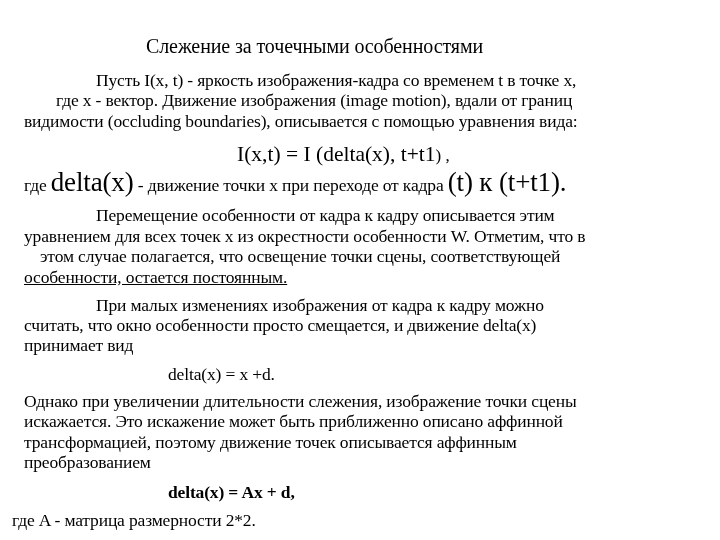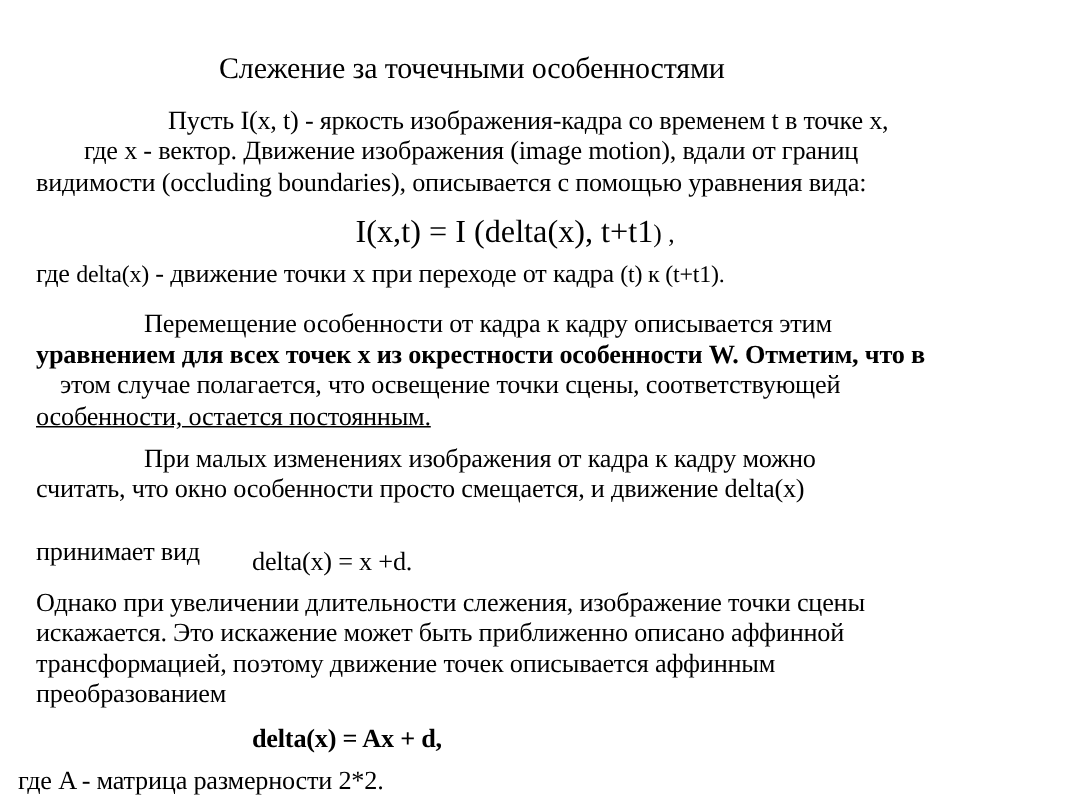--- a/index.html
+++ b/index.html
@@ -25,59 +25,59 @@
     .title {
       position: absolute;
       left: 146px;
       top: 34px;
       font-size: 20px;
       line-height: 24px;
       white-space: nowrap;
       letter-spacing: -0.1px;
     }
     .big {
-      font-size: 16px;
+      font-size: 27px;
     }
     .formula-main {
       position: absolute;
       left: 237px;
       top: 141px;
       font-size: 21.5px;
       line-height: 26px;
       white-space: nowrap;
     }
     .formula-main .small { font-size: 17px; }
   </style>
 </head>
 <body>
 
 <div>
 
   <div class="title">Слежение за точечными особенностями</div>
 
-  <div class="line" style="left:96px; top:70px;margin-left:16px;">Пусть I(x, t) - яркость изображения-кадра со временем t в точке x,</div>
+  <div class="line" style="left:96px; top:70px;">Пусть I(x, t) - яркость изображения-кадра со временем t в точке x,</div>
   <div class="line" style="left:24px; top:90px;margin-left:32px;">где x - вектор. Движение изображения (image motion), вдали от границ</div>
   <div class="line" style="left:24px; top:111px;">видимости (occluding boundaries), описывается с помощью уравнения вида:</div>
 
   <div class="formula-main">
     <span>I(x,t) = I (delta(x), t+t1</span><span class="small">) ,</span>
   </div>
 
   <div class="line" style="left:24px; top:172px;">
     <span>где </span><span class="big">delta(x)</span><span> - движение точки x при переходе от кадра </span><span class="big">(t)</span><span class="big"> к </span><span class="big">(t+t1)</span><span class="big">.</span>
   </div>
 
   <div class="line" style="left:96px; top:205px;">Перемещение особенности от кадра к кадру описывается этим</div>
-  <div class="line" style="left:24px; top:226px;font-weight:bold;">уравнением для всех точек x из окрестности особенности W.  Отметим, что в</div>
+  <div class="line" style="left:24px; top:226px;">уравнением для всех точек x из окрестности особенности W.  Отметим, что в</div>
   <div class="line" style="left:40px; top:246px;">этом случае полагается, что освещение точки сцены, соответствующей</div>
   <div class="line" style="left:24px; top:267px;text-decoration:underline;">особенности, остается постоянным.</div>
 
   <div class="line" style="left:96px; top:295px;">При малых изменениях изображения от кадра к кадру можно</div>
   <div class="line" style="left:24px; top:315px;">считать, что окно особенности просто смещается, и движение delta(x)</div>
-  <div class="line" style="left:24px; top:335px;margin-top:22px;">принимает вид</div>
+  <div class="line" style="left:24px; top:335px;">принимает вид</div>
 
   <div class="line" style="left:168px; top:364px;">delta(x) = x +d.</div>
 
   <div class="line" style="left:24px; top:391px;">Однако при увеличении длительности слежения, изображение точки сцены</div>
   <div class="line" style="left:24px; top:411px;">искажается. Это искажение может быть приближенно описано аффинной</div>
   <div class="line" style="left:24px; top:432px;">трансформацией, поэтому движение точек описывается аффинным</div>
   <div class="line" style="left:24px; top:452px;">преобразованием</div>
 
   <div class="line" style="left:168px; top:482px;font-weight:bold;">delta(x) = Ax + d,</div>
 

